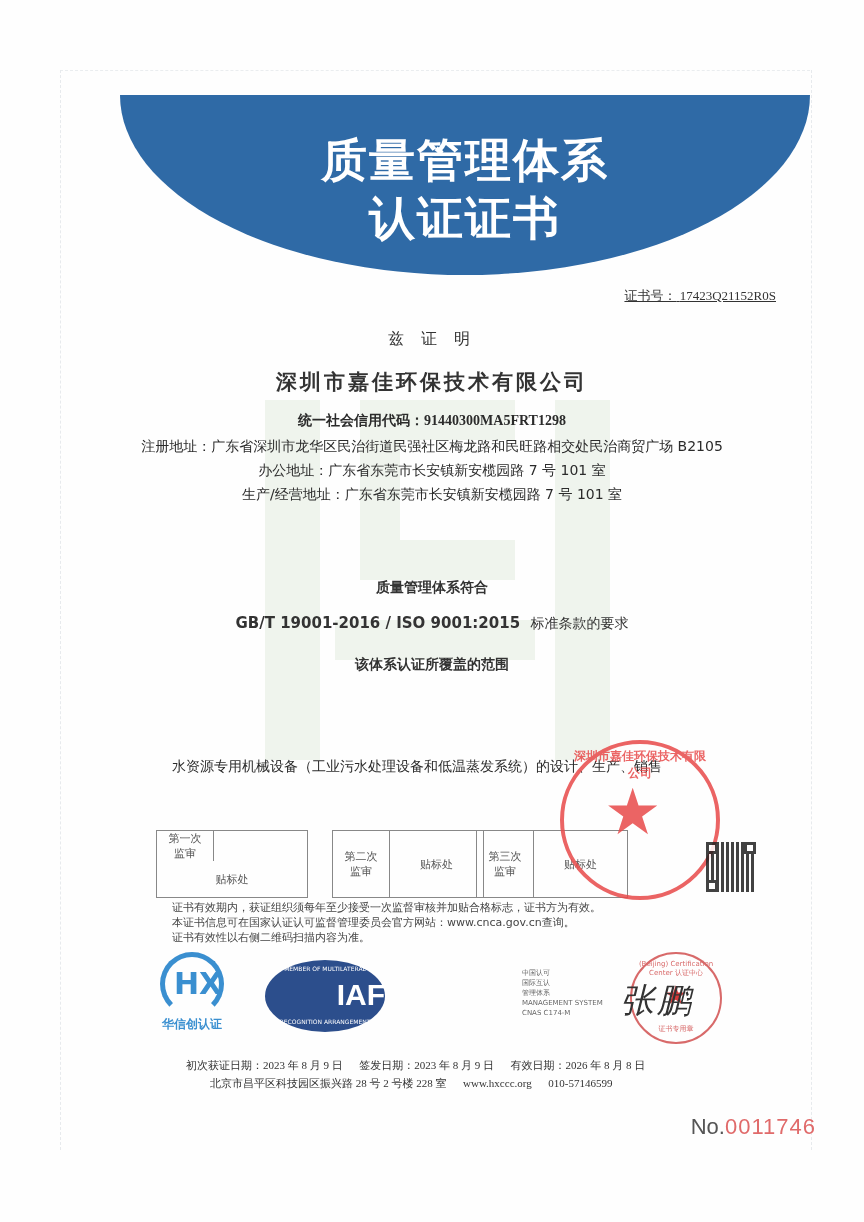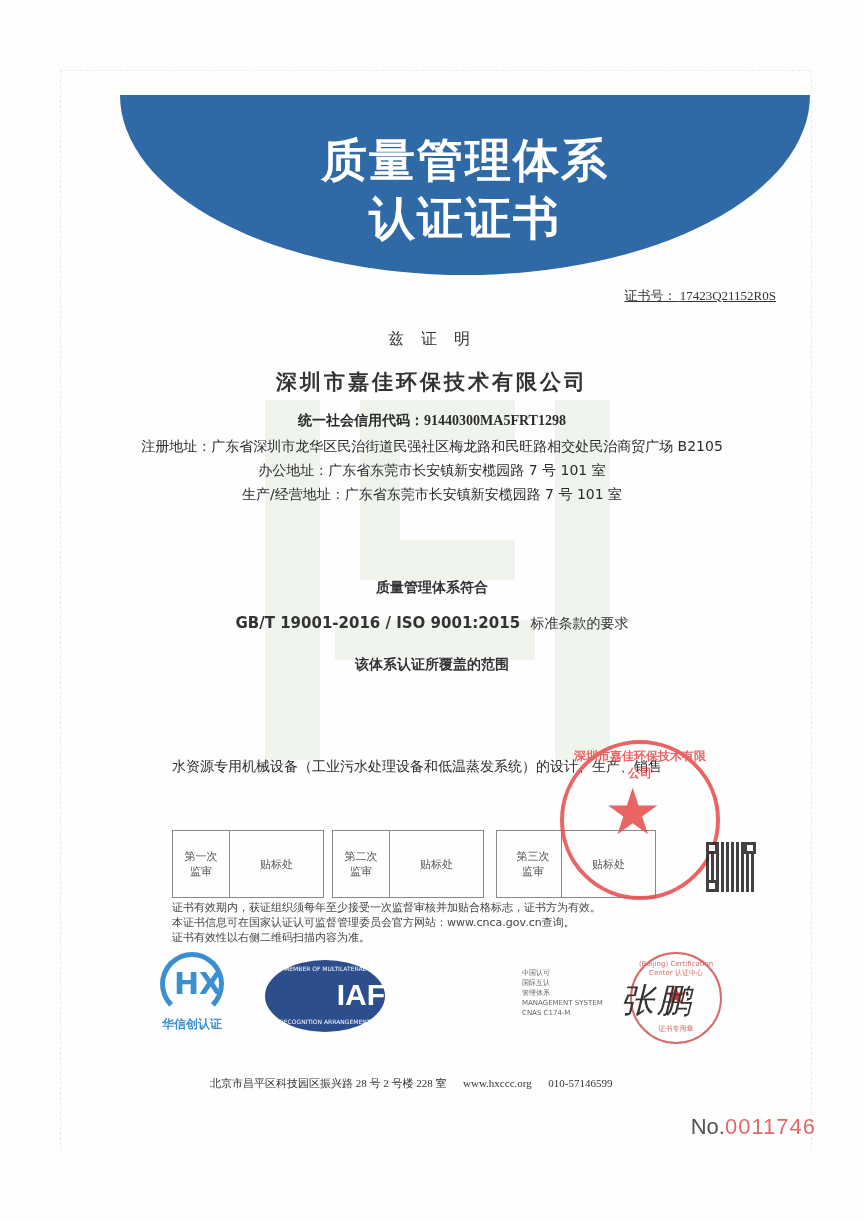--- a/index.html
+++ b/index.html
@@ -31,23 +31,23 @@
   .standard { top:614px; font-size:15px; font-weight:bold; color:#333; }
   .standard .suffix { font-weight:normal; font-size:14px; }
   .scope-title { top:656px; font-size:14px; font-weight:bold; color:#333; }
   .scope { position:absolute; left:172px; top:758px; font-size:14px; color:#2b2b2b; }
   .seal { position:absolute; left:560px; top:740px; width:160px; height:160px; border:4px solid #e84a4a; border-radius:50%; box-sizing:border-box; opacity:.85; }
   .seal-star { position:absolute; left:40px; top:36px; font-size:64px; color:#e84a4a; line-height:1; }
   .seal-text { position:absolute; left:8px; top:4px; width:136px; font-size:12px; color:#e84a4a; text-align:center; font-weight:bold; }
   .audit-box { position:absolute; top:830px; height:66px; border:1px solid #888; display:flex; background:transparent; }
   .audit-box .label { width:56px; border-right:1px solid #888; display:flex; align-items:center; justify-content:center; text-align:center; font-size:11px; color:#555; line-height:15px; }
   .audit-box .slot { flex:1; display:flex; align-items:center; justify-content:center; font-size:11px; color:#555; }
-  .ab1 { left:172px; width:150px; }
+  .ab1 { left:156px; width:150px;flex-direction:column; }
   .ab2 { left:332px; width:150px; }
-  .ab3 { left:496px; width:150px;padding-left:8px; }
+  .ab3 { left:476px; width:150px; }
   .qr { position:absolute; left:706px; top:842px; width:50px; height:50px;
     background:
       repeating-linear-gradient(90deg, #222 0 3px, #fff 3px 5px),
       #fff; opacity:.85; }
   .qr .f { position:absolute; width:12px; height:12px; border:3px solid #222; background:#fff; box-sizing:border-box; }
   .notes { position:absolute; left:172px; top:900px; font-size:11px; color:#444; line-height:15px; }
   .logos { position:absolute; left:150px; top:952px; width:640px; height:90px; }
   .logo-hx { position:absolute; left:2px; top:0; width:80px; height:80px; }
   .hx-ring { position:absolute; left:8px; top:0; width:64px; height:64px; border:5px solid #3a8fd0; border-radius:50%; box-sizing:border-box; border-bottom-color:transparent; }
   .hx-mark { position:absolute; left:22px; top:14px; font-size:30px; font-weight:bold; color:#3a8fd0; }
@@ -179,19 +179,20 @@
       <div>CNAS C174-M</div>
     </div>
     <div class="sign-seal">
       <div class="ring-text">(Beijing) Certification Center 认证中心</div>
       <div class="star">★</div>
       <div class="bottom">证书专用章</div>
     </div>
     <div class="signature">张 鹏</div>
   </div>
 
+  <div class="dates"><span>初次获证日期：</span><span>2023 年 8 月 9 日</span>      <span>签发日期：</span><span>2023 年 8 月 9 日</span>      <span>有效日期：</span><span>2026 年 8 月 8 日</span></div>
 
   <div class="addr"><span>北京市昌平区科技园区振兴路 28 号 2 号楼 228 室</span>      <span>www.hxccc.org</span>      <span>010-57146599</span></div>
 
   <div class="serial">
     <span class="pre">No.</span><span class="num">0011746</span>
   </div>
 </div>
 
 </body></html>

